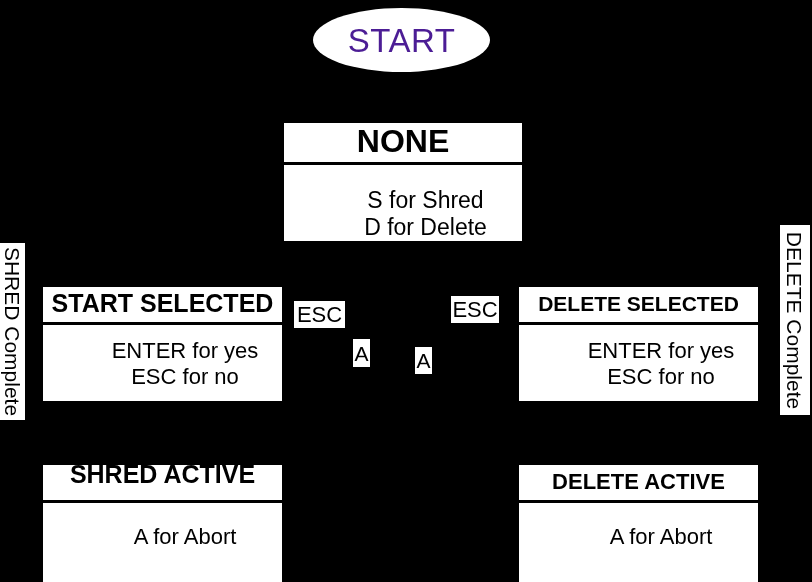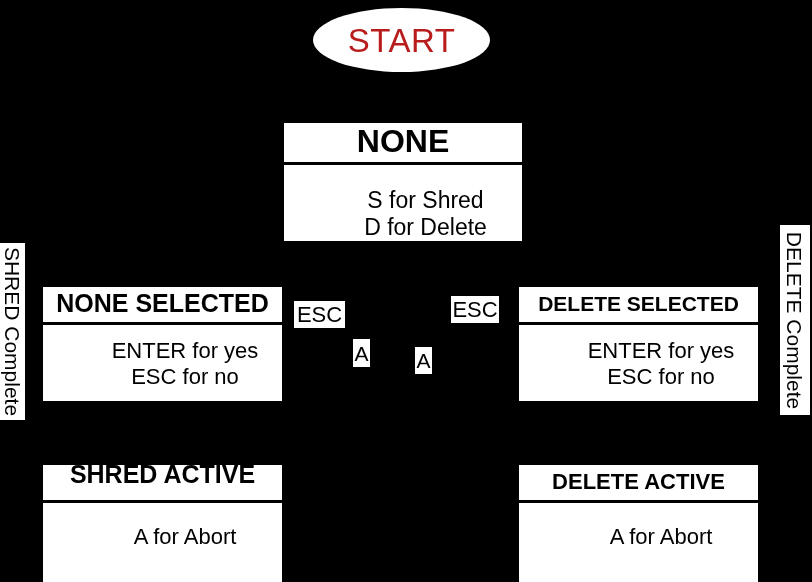--- a/index.html
+++ b/index.html
@@ -27,21 +27,21 @@
     top: 8px;
     width: 177px;
     height: 64px;
     background: #ffffff;
     border-radius: 50%;
     display: flex;
     align-items: center;
     justify-content: center;
   }
   .start-node .start-label {
-    color: #b91c1c;
+    color: #4c1d95;
     font-size: 33px;
     font-weight: 400;
     letter-spacing: 0.5px;
     line-height: 1;
   }
 
   
   .state-box {
     position: absolute;
     background: #ffffff;
@@ -239,21 +239,21 @@
 
   <div class="state-box" id="box-none">
     <div class="state-title">NONE</div>
     <div class="state-body">
       <span class="line">S for Shred</span>
       <span class="line">D for Delete</span>
     </div>
   </div>
 
   <div class="state-box" id="box-shred-selected">
-    <div class="state-title">NONE SELECTED</div>
+    <div class="state-title">START SELECTED</div>
     <div class="state-body">
       <span class="line">ENTER for yes</span>
       <span class="line">ESC for no</span>
     </div>
   </div>
 
   <div class="state-box" id="box-delete-selected">
     <div class="state-title">DELETE SELECTED</div>
     <div class="state-body">
       <span class="line">ENTER for yes</span>

